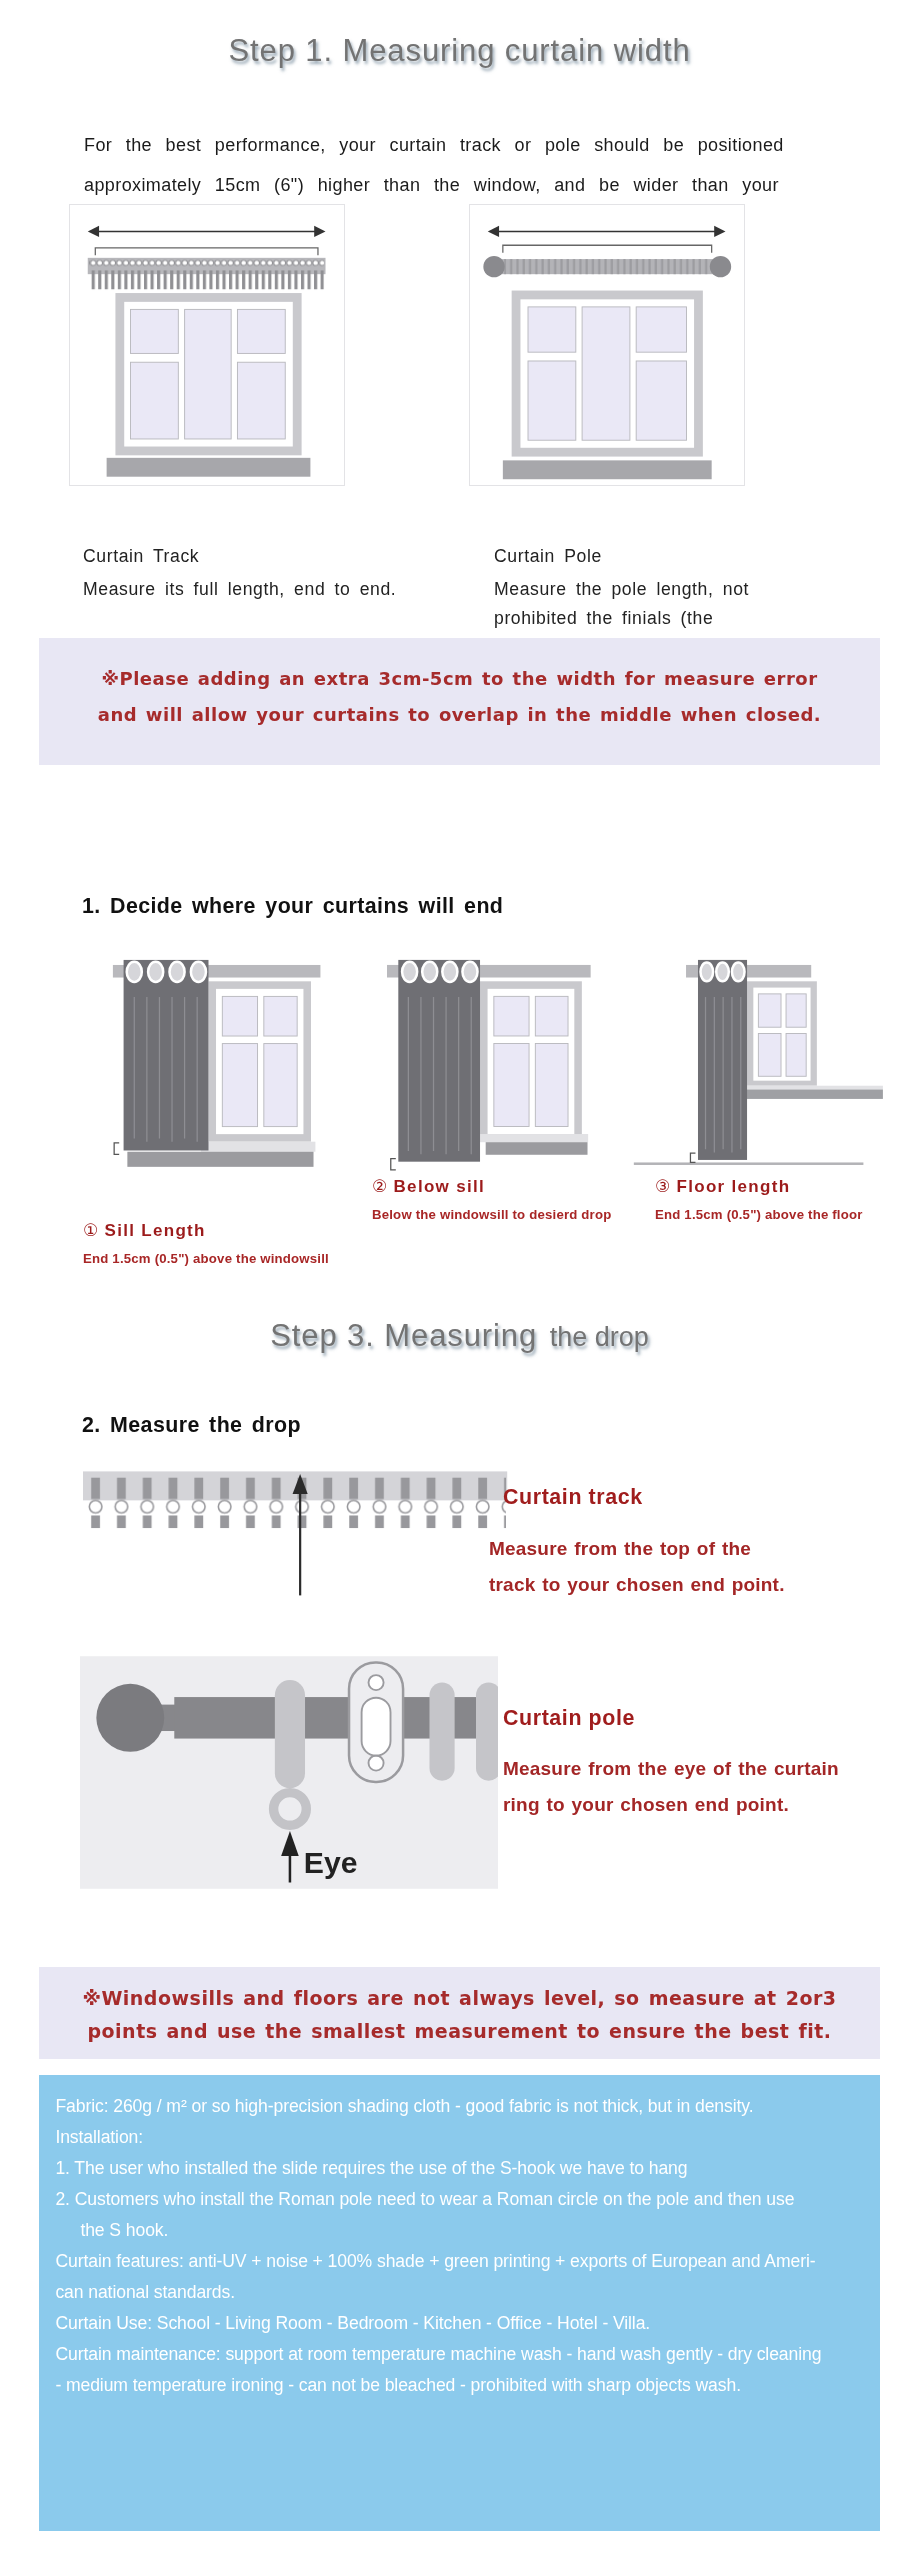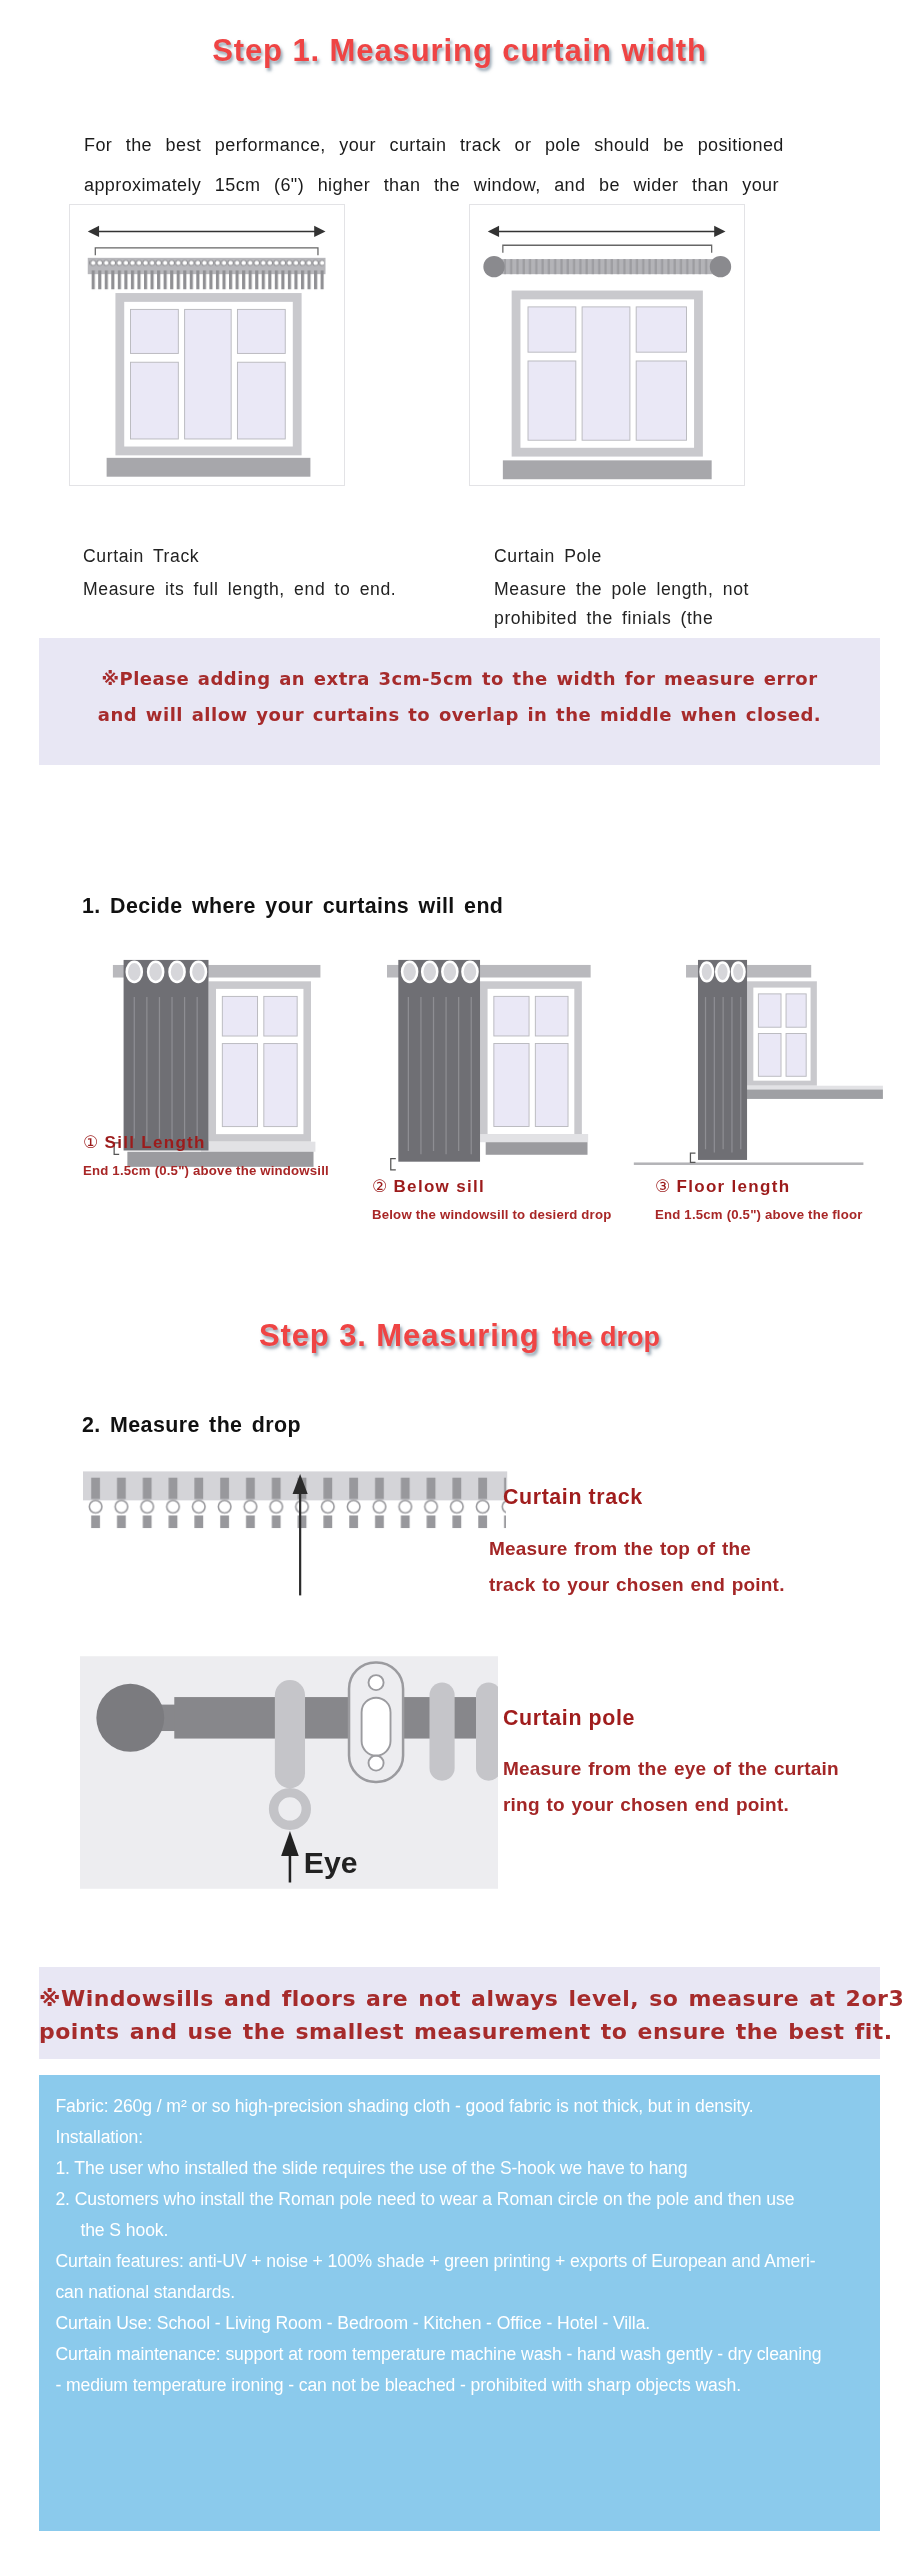--- a/index.html
+++ b/index.html
@@ -3,52 +3,52 @@
 <meta charset="utf-8">
 <style>
   html,body{margin:0;padding:0;background:#ffffff;}
   .page{position:relative;width:910px;height:2576px;background:#fff;overflow:hidden;
         font-family:"Liberation Sans",sans-serif;}
   
   .banner{position:absolute;left:39px;width:841px;display:flex;align-items:center;justify-content:center;}
   #banner1{top:0;height:101px;}
   #banner2{top:769px;height:96px;}
   #banner3{top:1289px;height:93px;}
-  .banner-text{color:#ef4444;font-weight:bold;font-size:31px;letter-spacing:0.9px;
+  .banner-text{color:#737373;font-weight:normal;font-size:31px;letter-spacing:0.9px;
                text-shadow:1.9px 2.5px 3.1px rgba(96,120,140,.65);white-space:nowrap;}
   .banner-sub{font-size:27px;margin-left:12.6px;letter-spacing:0;}
   
   .intro{position:absolute;left:84px;top:125px;width:811px;font-size:18px;color:#1b1b1b;
          letter-spacing:0.4px;word-spacing:8.2px;line-height:40px;}
   .intro div{white-space:nowrap;}
   
   .diagram-box{position:absolute;background:#fff;border:1.3px solid #e3e3e6;}
   #diagA{left:69px;top:204px;width:274px;height:280px;}
   #diagB{left:469px;top:204px;width:274px;height:280px;}
   .diagram-label{position:absolute;font-size:17.6px;color:#222;letter-spacing:0.6px;word-spacing:3.8px;line-height:29px;}
   #labelA{left:83px;top:542px;width:403px;}
   #labelB{left:494px;top:542px;width:279px;}
   .diagram-label .lab-title{margin-bottom:3.8px;}
   
   .note{position:absolute;left:39px;width:841px;background:#e8e7f4;color:#a62b2b;text-align:center;
         font-family:"DejaVu Sans","Liberation Sans",sans-serif;font-weight:600;box-sizing:border-box;}
   #note1{top:638px;height:127px;padding-top:22.6px;font-size:18px;line-height:36px;}
-  #note2{top:1967px;height:92px;padding-top:15px;font-size:22px;line-height:33px;}
+  #note2{top:1967px;height:92px;padding-top:15px;font-size:19px;line-height:33px;}
   .note div{white-space:nowrap;letter-spacing:0.5px;word-spacing:1.9px;}
   
   .section-heading{position:absolute;font-size:21.4px;font-weight:bold;color:#111;
                    letter-spacing:0.4px;word-spacing:3.1px;white-space:nowrap;}
   #heading1{left:82px;top:894px;}
   #heading2{left:82px;top:1413px;}
   
   .option-label{position:absolute;}
   .option-title{font-size:17px;font-weight:bold;color:#9c1b1b;letter-spacing:1.3px;white-space:nowrap;}
   .option-num{font-family:"DejaVu Sans","Liberation Sans",sans-serif;font-weight:400;margin-right:5px;}
   .option-desc{font-size:13.2px;font-weight:bold;color:#a82626;margin-top:10px;letter-spacing:0.2px;white-space:nowrap;}
-  #opt1{left:83px;top:1132px;}
+  #opt1{left:83px;top:1220px;}
   #opt2{left:372px;top:1176px;}
   #opt3{left:655px;top:1176px;}
   
   .red-heading{position:absolute;font-size:21.4px;font-weight:bold;color:#a01d1d;letter-spacing:0.6px;white-space:nowrap;}
   .red-body{position:absolute;font-size:19px;font-weight:bold;color:#a32626;line-height:36px;
             letter-spacing:0.2px;word-spacing:1.3px;}
   #trackHead{left:503px;top:1485px;}
   #trackBody{left:489px;top:1531px;width:314px;}
   #poleHead{left:503px;top:1706px;}
   #poleBody{left:503px;top:1751px;width:340px;}

